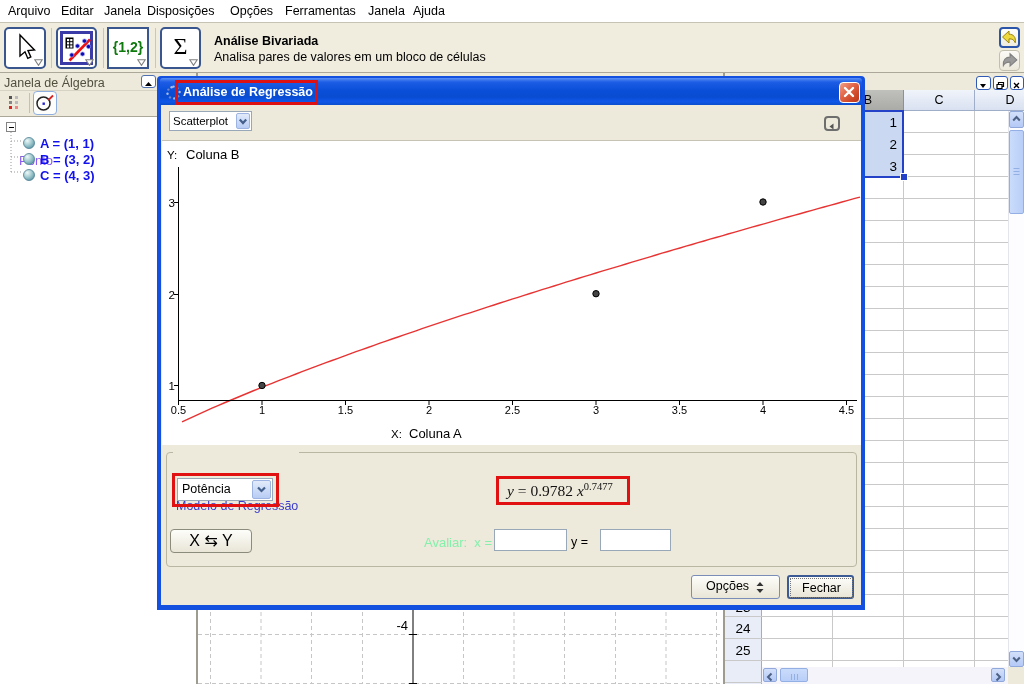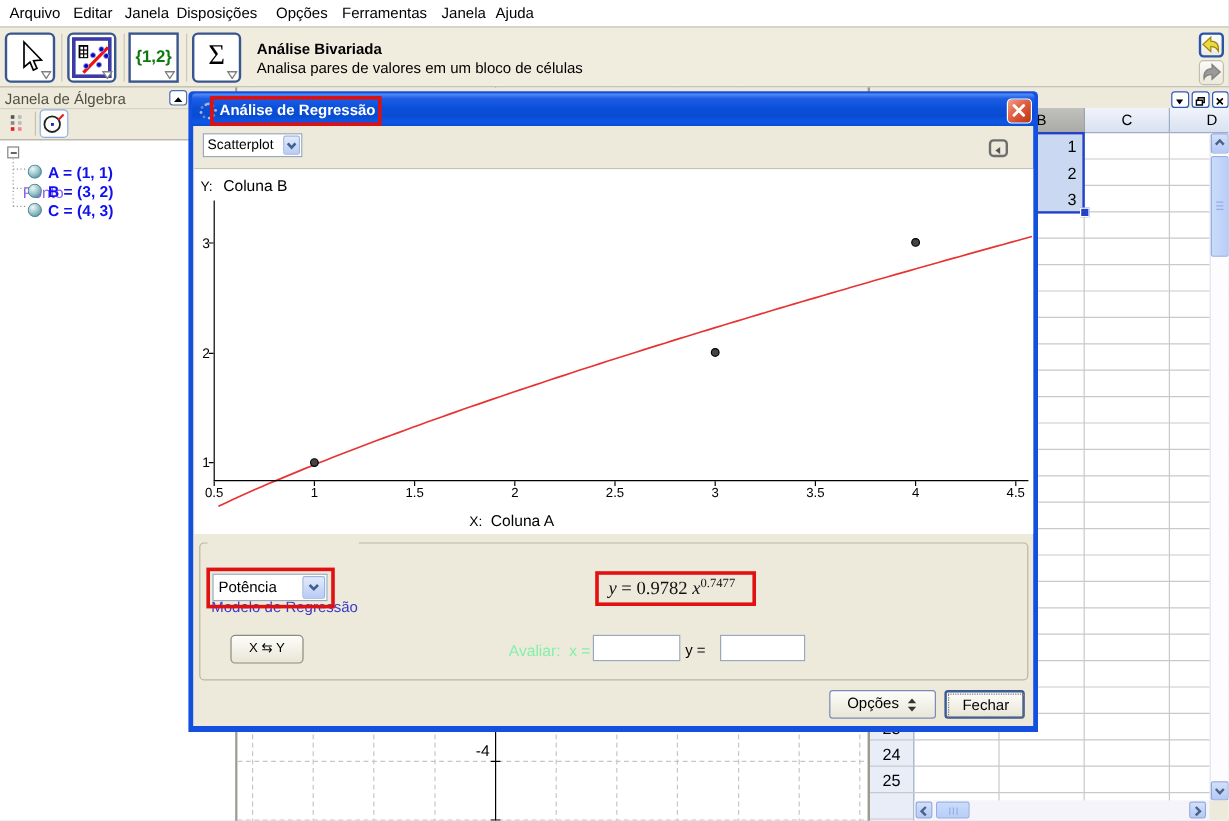--- a/index.html
+++ b/index.html
@@ -409,21 +409,21 @@
           <path d="M5 6.5 L8.5 10 L12 6.5" fill="none" stroke="#44608C" stroke-width="2.2"></path>
         </svg>
     </div>
   </div>
 
   <div class="abs" style="left:339px;top:400px;width:134px;height:29px;border:3.5px solid #E21111;box-sizing:border-box;"></div>
   <div class="abs" style="left:350px;top:405px;font-family:'Liberation Serif',serif;font-size:15.5px;color:#111;text-align:center;">
     <i>y</i> = 0.9782 <i>x</i><sup style="font-size:10.5px;">0.7477</sup>
   </div>
 
-  <div class="abs" style="left:35px;top:453px;width:61px;height:24px;background:linear-gradient(180deg,#FDFDFA,#E9E6D7);border:1.5px solid #8C8C7C;border-radius:4px;box-sizing:border-box;text-align:center;font-size:11px;line-height:21px;color:#000;">X ⇆ Y</div>
+  <div class="abs" style="left:13px;top:453px;width:82px;height:24px;background:linear-gradient(180deg,#FDFDFA,#E9E6D7);border:1.5px solid #8C8C7C;border-radius:4px;box-sizing:border-box;text-align:center;font-size:16px;line-height:21px;color:#000;">X ⇆ Y</div>
 
   <div class="abs" style="left:267px;top:459px;font-size:13px;color:#86efac;">Avaliar:&nbsp; x =</div>
   <div class="abs" style="left:337px;top:453px;width:73px;height:22px;background:#fff;border:1px solid #98A8B8;box-sizing:border-box;"></div>
   <div class="abs" style="left:414px;top:459px;font-size:12.5px;color:#000;">y =</div>
   <div class="abs" style="left:443px;top:453px;width:71px;height:22px;background:#fff;border:1px solid #98A8B8;box-sizing:border-box;"></div>
 
   <div class="abs" style="left:534px;top:499px;width:89px;height:24px;background:linear-gradient(180deg,#FDFDFA,#E9E6D7);border:1px solid #7A8CB8;border-radius:3px;box-sizing:border-box;">
     <div class="abs" style="left:14px;top:3px;font-size:12.5px;color:#000;">Opções</div>
     <svg class="abs" style="left:62px;top:4px;" width="12" height="15" viewBox="0 0 12 15">
       <path d="M2.5 6 L6 2 L9.5 6 Z" fill="#333"></path>

